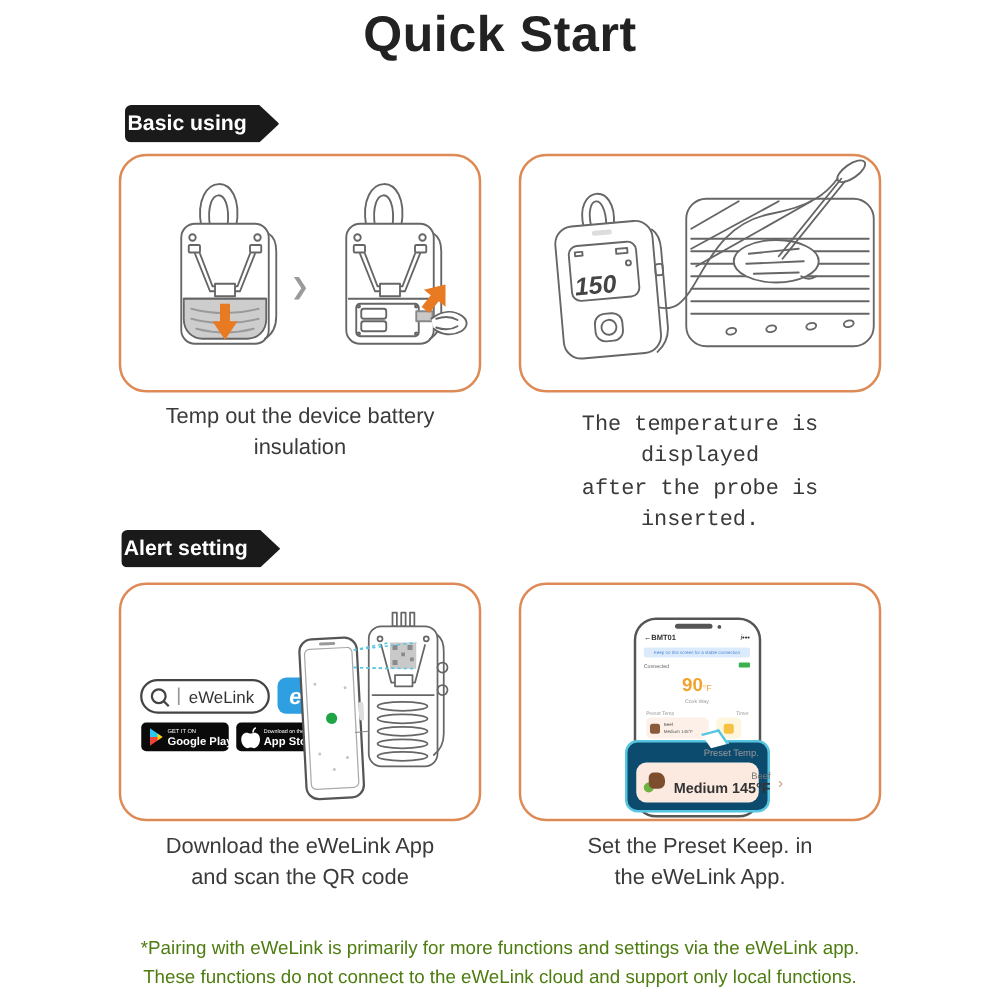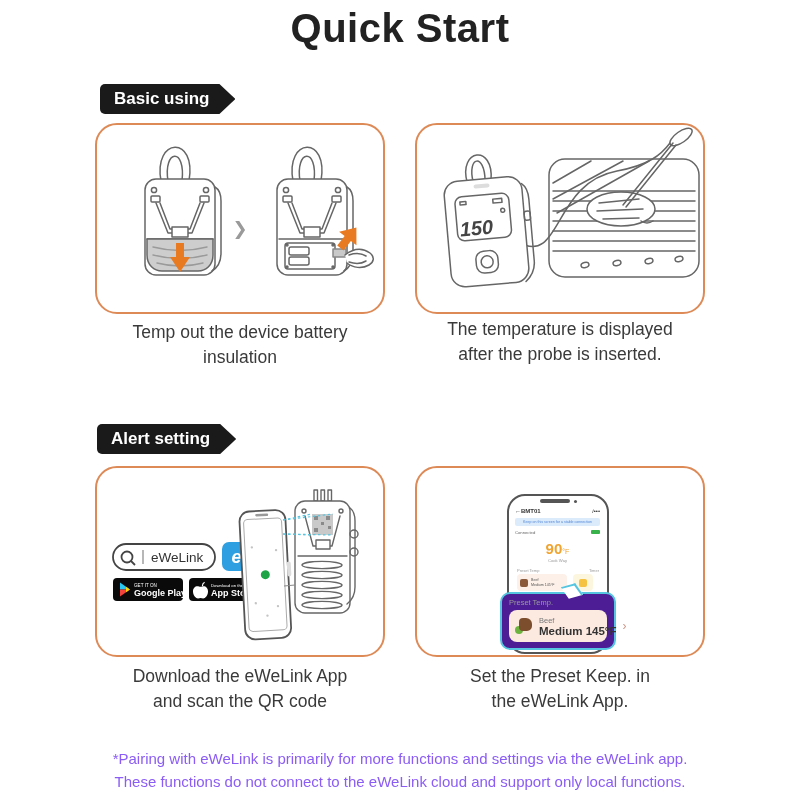--- a/index.html
+++ b/index.html
@@ -1,26 +1,26 @@
 <!DOCTYPE html>
 <html><head>
 <meta charset="utf-8">
 <style>
   html,body{margin:0;padding:0;background:#fff;}
   body{font-family:"Liberation Sans","DejaVu Sans",sans-serif;color:#333;}
   .page{position:relative;width:800px;height:800px;background:#fff;overflow:hidden;}
   .abs{position:absolute;}
   .title{top:6px;left:0;width:800px;text-align:center;font-size:40px;font-weight:700;color:#222;letter-spacing:.5px;}
   .banner{height:30px;background:#1a1a1a;color:#fff;font-size:17px;font-weight:700;
-          line-height:30px;padding:0 26px 0 14px;
+          line-height:30px;padding:0 26px 0 2px;
           clip-path:polygon(0 0,calc(100% - 16px) 0,100% 50%,calc(100% - 16px) 100%,0 100%);
           border-radius:5px 0 0 5px;}
   .panel{width:290px;height:191px;border:2px solid #dd8a57;border-radius:22px;background:#fff;box-sizing:border-box;overflow:hidden;}
   .caption{width:290px;text-align:center;font-size:17.5px;line-height:1.45;color:#3a3a3a;}
-  .footnote{top:748px;left:0;width:800px;text-align:center;font-size:15px;line-height:1.5;color:#8b5cf6;}
+  .footnote{top:748px;left:0;width:800px;text-align:center;font-size:15px;line-height:1.5;color:#4d7c0f;}
   svg{display:block;font-family:"Liberation Sans","DejaVu Sans",sans-serif;}
   svg text{font-family:"Liberation Sans","DejaVu Sans",sans-serif;}
   
   .phone4{left:90px;top:26px;width:102px;height:160px;border:2.5px solid #555;border-radius:18px;background:#fff;box-sizing:border-box;}
   .notch{left:31px;top:3px;width:30px;height:4px;background:#555;border-radius:2px;}
   .camdot{left:65px;top:4px;width:3px;height:3px;background:#555;border-radius:50%;}
   .appbar{left:6px;top:10px;width:85px;height:10px;font-size:6px;color:#333;display:flex;justify-content:space-between;align-items:center;}
   .appbar b{font-weight:700;}
   .bluebanner{left:6px;top:22px;width:85px;height:8px;background:#dcebfb;border-radius:2px;font-size:3.6px;color:#4f86d8;text-align:center;line-height:8px;overflow:hidden;white-space:nowrap;}
   .statusrow{left:6px;top:32px;width:85px;height:8px;font-size:4.2px;color:#666;display:flex;justify-content:space-between;align-items:center;}
@@ -28,21 +28,21 @@
   .bigtemp{left:6px;top:44px;width:85px;text-align:center;font-size:15px;font-weight:700;color:#f0a32f;}
   .bigtemp .u{font-size:7px;font-weight:400;}
   .cookrow{left:6px;top:62px;width:85px;text-align:center;font-size:4.2px;color:#999;}
   .minilabels{left:8px;top:72px;width:82px;display:flex;justify-content:space-between;font-size:4px;color:#9a9a9a;}
   .cards{left:8px;top:78px;width:82px;display:flex;gap:6px;}
   .cardL{width:50px;height:17px;background:#fdf0e8;border-radius:4px;display:flex;align-items:center;gap:3px;padding:0 3px;box-sizing:border-box;}
   .meatmini{width:8px;height:8px;background:#8a5a3b;border-radius:2px;flex:none;}
   .cardtxt{font-size:3.6px;color:#555;line-height:1.3;white-space:nowrap;}
   .cardR{width:20px;height:17px;background:#fdf6df;border-radius:4px;display:flex;align-items:center;justify-content:center;}
   .timermini{width:8px;height:8px;background:#f5c242;border-radius:2px;}
-  .callout{left:83px;top:124px;width:116px;height:58px;background:#4c1d95;border:2px solid #56c5df;border-radius:10px;box-sizing:border-box;padding:4px 7px;z-index:3;}
+  .callout{left:83px;top:124px;width:116px;height:58px;background:#0c4a6e;border:2px solid #56c5df;border-radius:10px;box-sizing:border-box;padding:4px 7px;z-index:3;text-align:right;}
   .tail{left:148px;top:116px;width:12px;height:12px;background:#fff;border-left:2px solid #56c5df;border-top:2px solid #56c5df;transform:rotate(55deg) skewX(-20deg);z-index:4;}
   .callout-title{font-size:7.5px;color:#9a9a9a;}
   .callout-card{margin-top:3px;height:32px;background:#fceae1;border-radius:8px;display:flex;align-items:center;gap:6px;padding:0 6px;box-sizing:border-box;}
   .meaticon{position:relative;width:18px;height:18px;flex:none;}
   .meaticon .m{position:absolute;left:4px;top:1px;width:13px;height:13px;background:#7d4e2d;border-radius:4px 6px 5px 4px;}
   .meaticon .g{position:absolute;left:0;top:9px;width:8px;height:8px;background:#6cb33f;border-radius:50%;}
   .callout-meat{font-size:7.5px;color:#777;line-height:1.2;}
   .callout-val{font-size:11.5px;font-weight:700;color:#333;white-space:nowrap;}
   .callout-chev{margin-left:auto;color:#c98;font-size:12px;}
 </style>
@@ -174,21 +174,21 @@
           <rect x="84" y="60" width="6" height="9" rx="2"></rect>
         </g>
       </g>
       <text x="60" y="110" transform="rotate(-5 60 110)" font-size="20" font-weight="bold" font-style="italic" fill="#444" text-anchor="middle">150</text>
     </svg>
   </div>
 
   <div class="abs caption" style="left:95px;top:320px;">
     <span>Temp out the device battery insulation</span><br>
   </div>
-  <div class="abs caption" style="left:415px;top:317px;">
+  <div class="abs caption" style="left:415px;top:328px;font-family:Liberation Mono, monospace;">
     <span>The temperature is displayed</span><br>
     <span>after the probe is inserted.</span>
   </div>
 
   <div class="abs banner" style="left:97px;top:424px;">Alert setting</div>
 
   <div class="abs panel" style="left:95px;top:466px;">
     <svg width="286" height="187" viewBox="0 0 286 187">
 
       <g transform="translate(16,76)">

